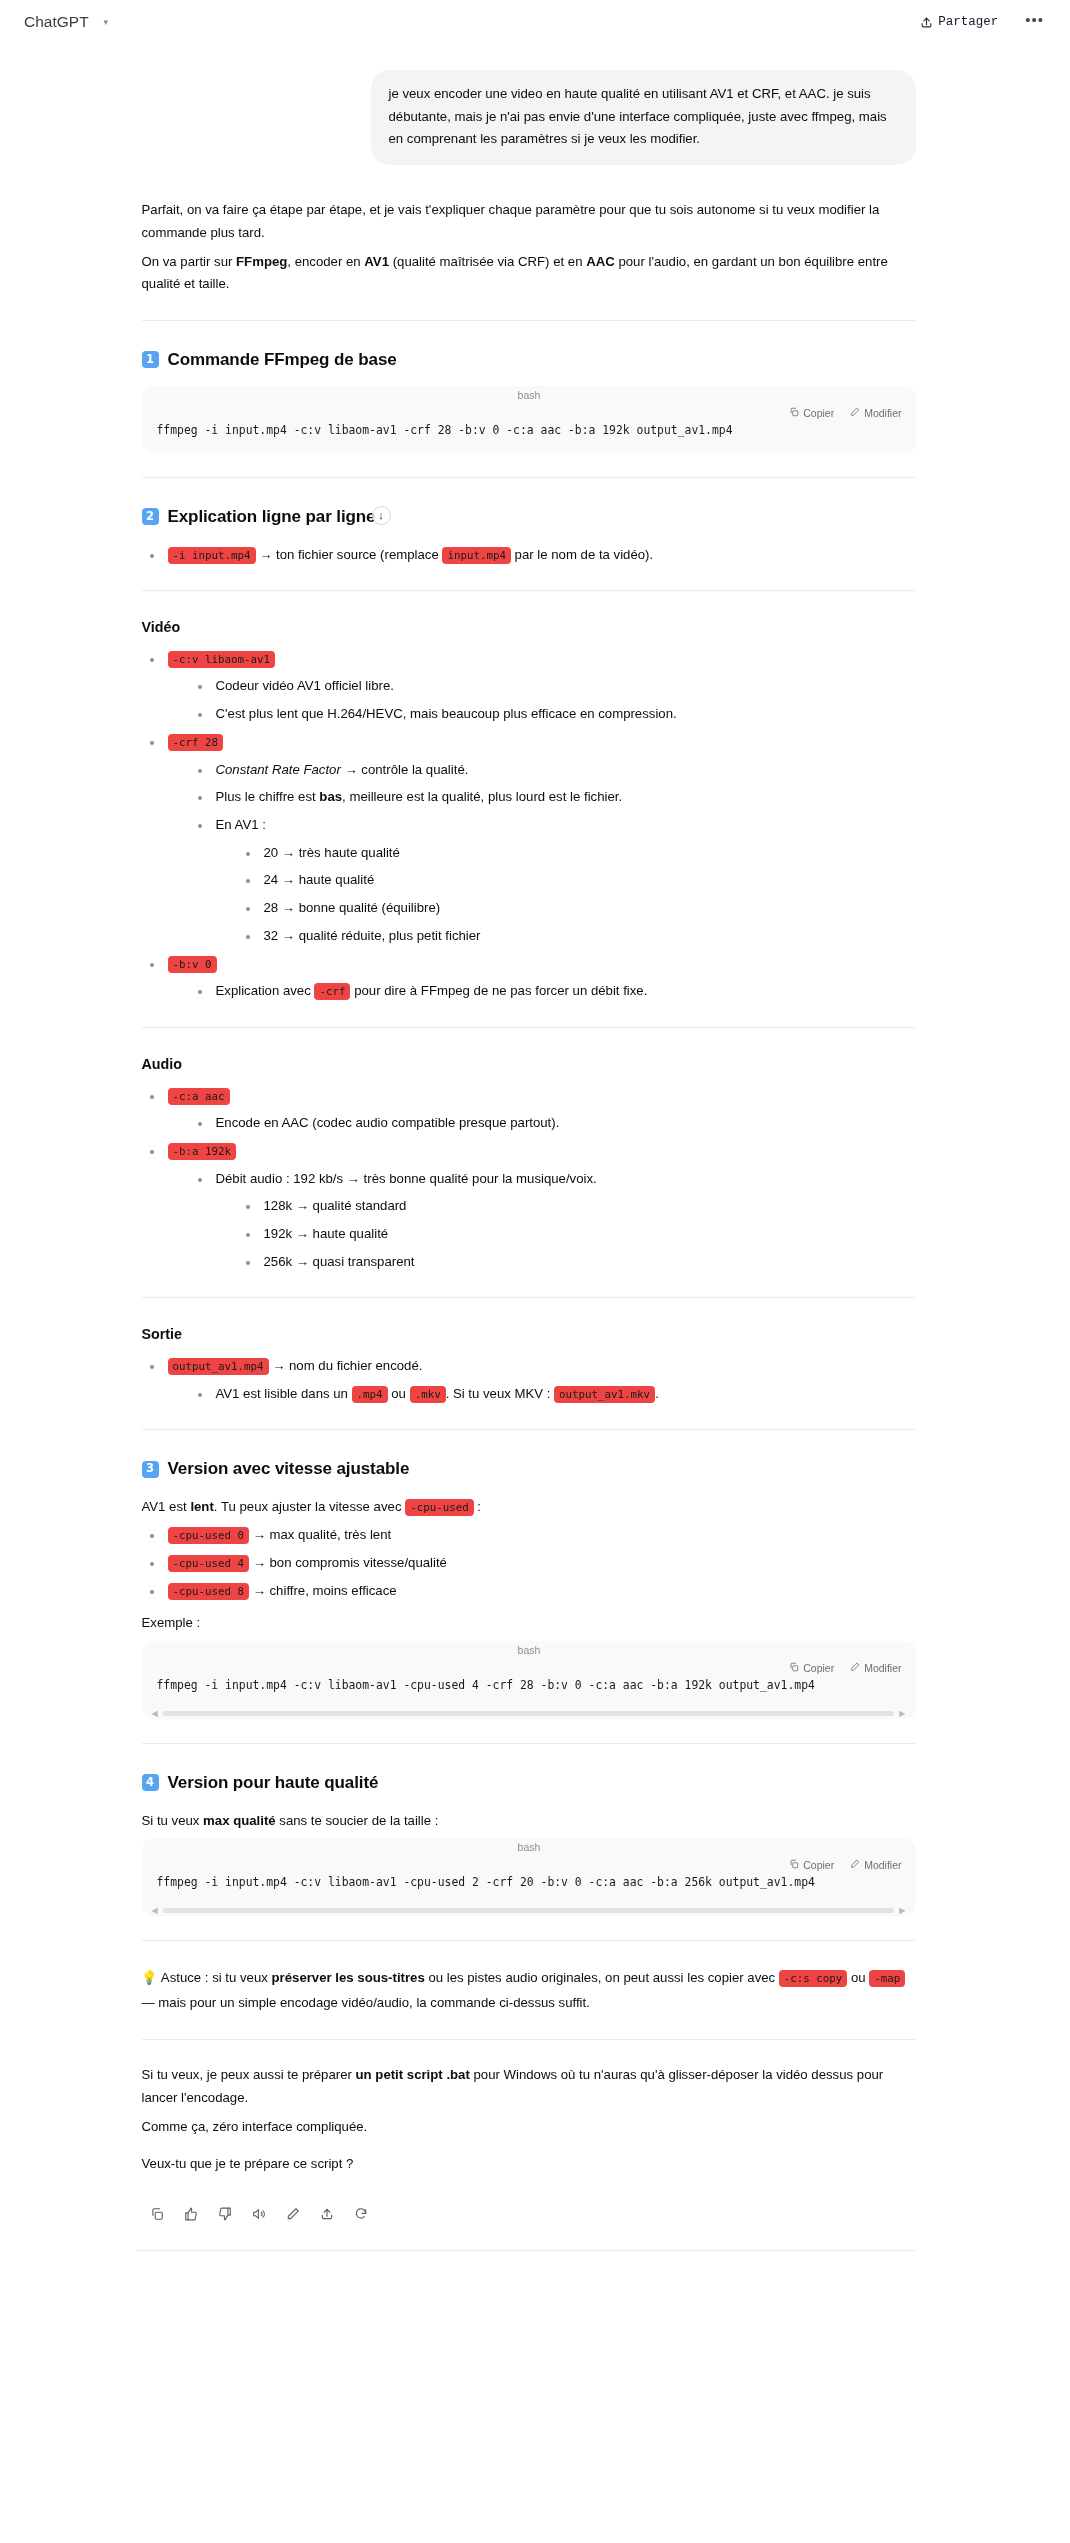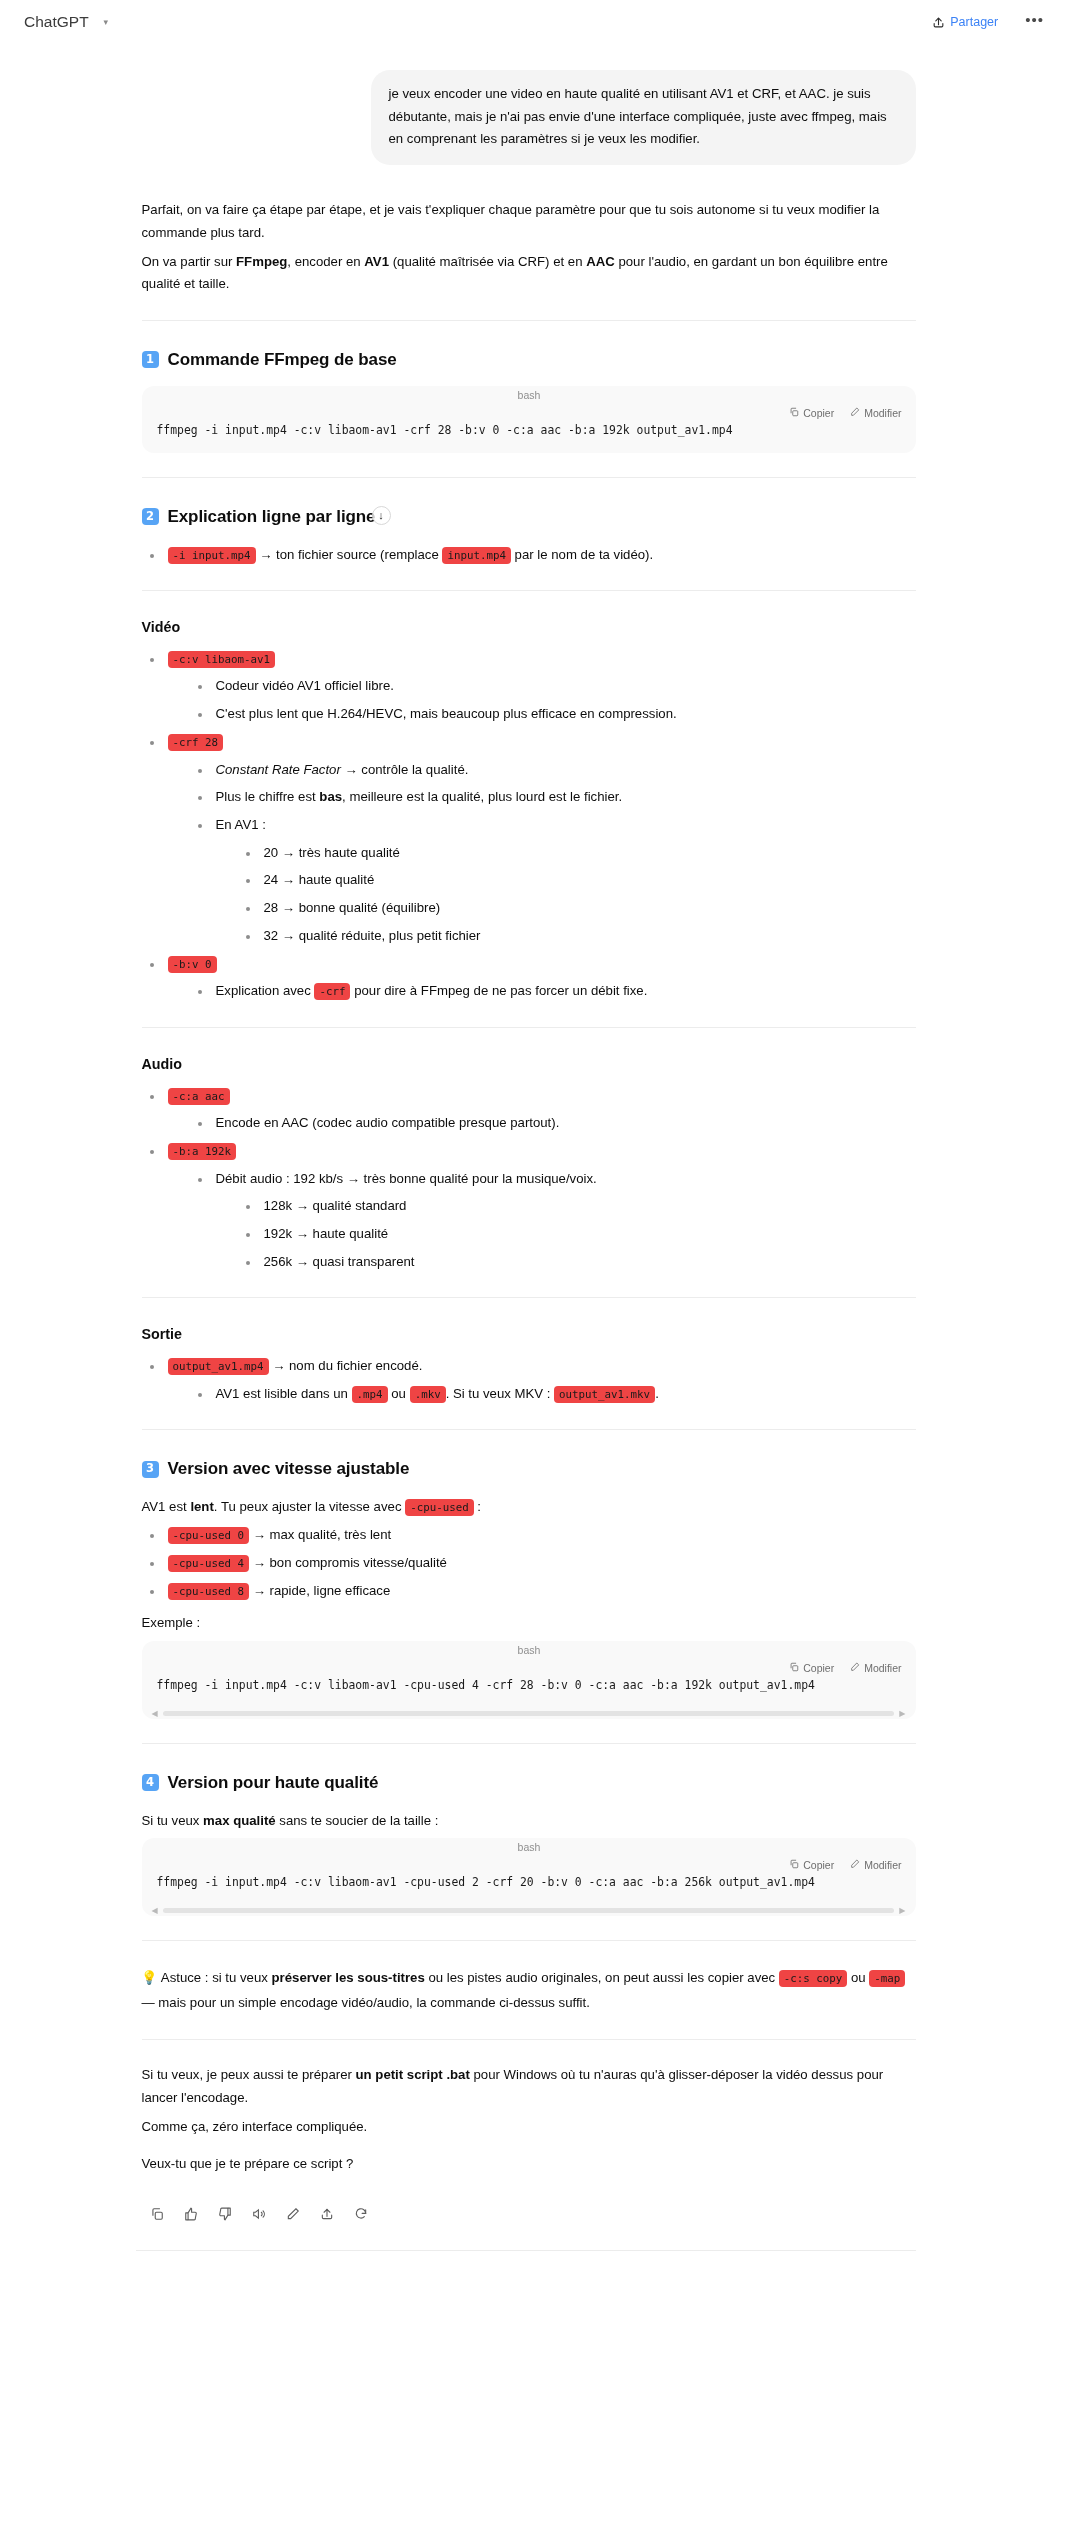--- a/index.html
+++ b/index.html
@@ -35,24 +35,25 @@
     margin-left: auto;
     display: flex;
     align-items: center;
     gap: 14px;
   }
   .share-btn {
     display: flex;
     align-items: center;
     gap: 5px;
     font-size: 12.5px;
-    color: #3b82f6;
+    color: #0f172a;
     padding: 5px 9px;
     border-radius: 16px;
     cursor: pointer;
+    font-family: Liberation Mono, monospace;
   }
   .share-btn svg { display: block; }
   .dots-btn {
     font-size: 15px;
     color: #4a4a4a;
     cursor: pointer;
     letter-spacing: 1px;
     padding: 0 4px 6px 4px;
     line-height: 1;
   }
@@ -431,21 +432,21 @@
       <hr class="div">
 
       <h2 class="sec">
         <span class="numbox">3</span>
         <span>Version avec vitesse ajustable</span>
       </h2>
       <p><span>AV1 est </span><strong>lent</strong><span>. Tu peux ajuster la vitesse avec </span><code class="ic">-cpu-used</code><span> :</span></p>
       <ul class="lvl1 bullets-tight">
         <li><code class="ic">-cpu-used 0</code><span> → max qualité, très lent</span></li>
         <li><code class="ic">-cpu-used 4</code><span> → bon compromis vitesse/qualité</span></li>
-        <li><code class="ic">-cpu-used 8</code><span> → rapide, ligne efficace</span></li>
+        <li><code class="ic">-cpu-used 8</code><span> → chiffre, moins efficace</span></li>
       </ul>
       <p style="margin-top:10px">Exemple :</p>
 
       <div class="codeblock">
         <div class="code-head">
           <span>bash</span>
           <div class="code-actions">
             <div class="code-act">
               <span>
                 <svg width="10" height="10" viewBox="0 0 24 24" fill="none" stroke="#6e6e6e" stroke-width="2">

